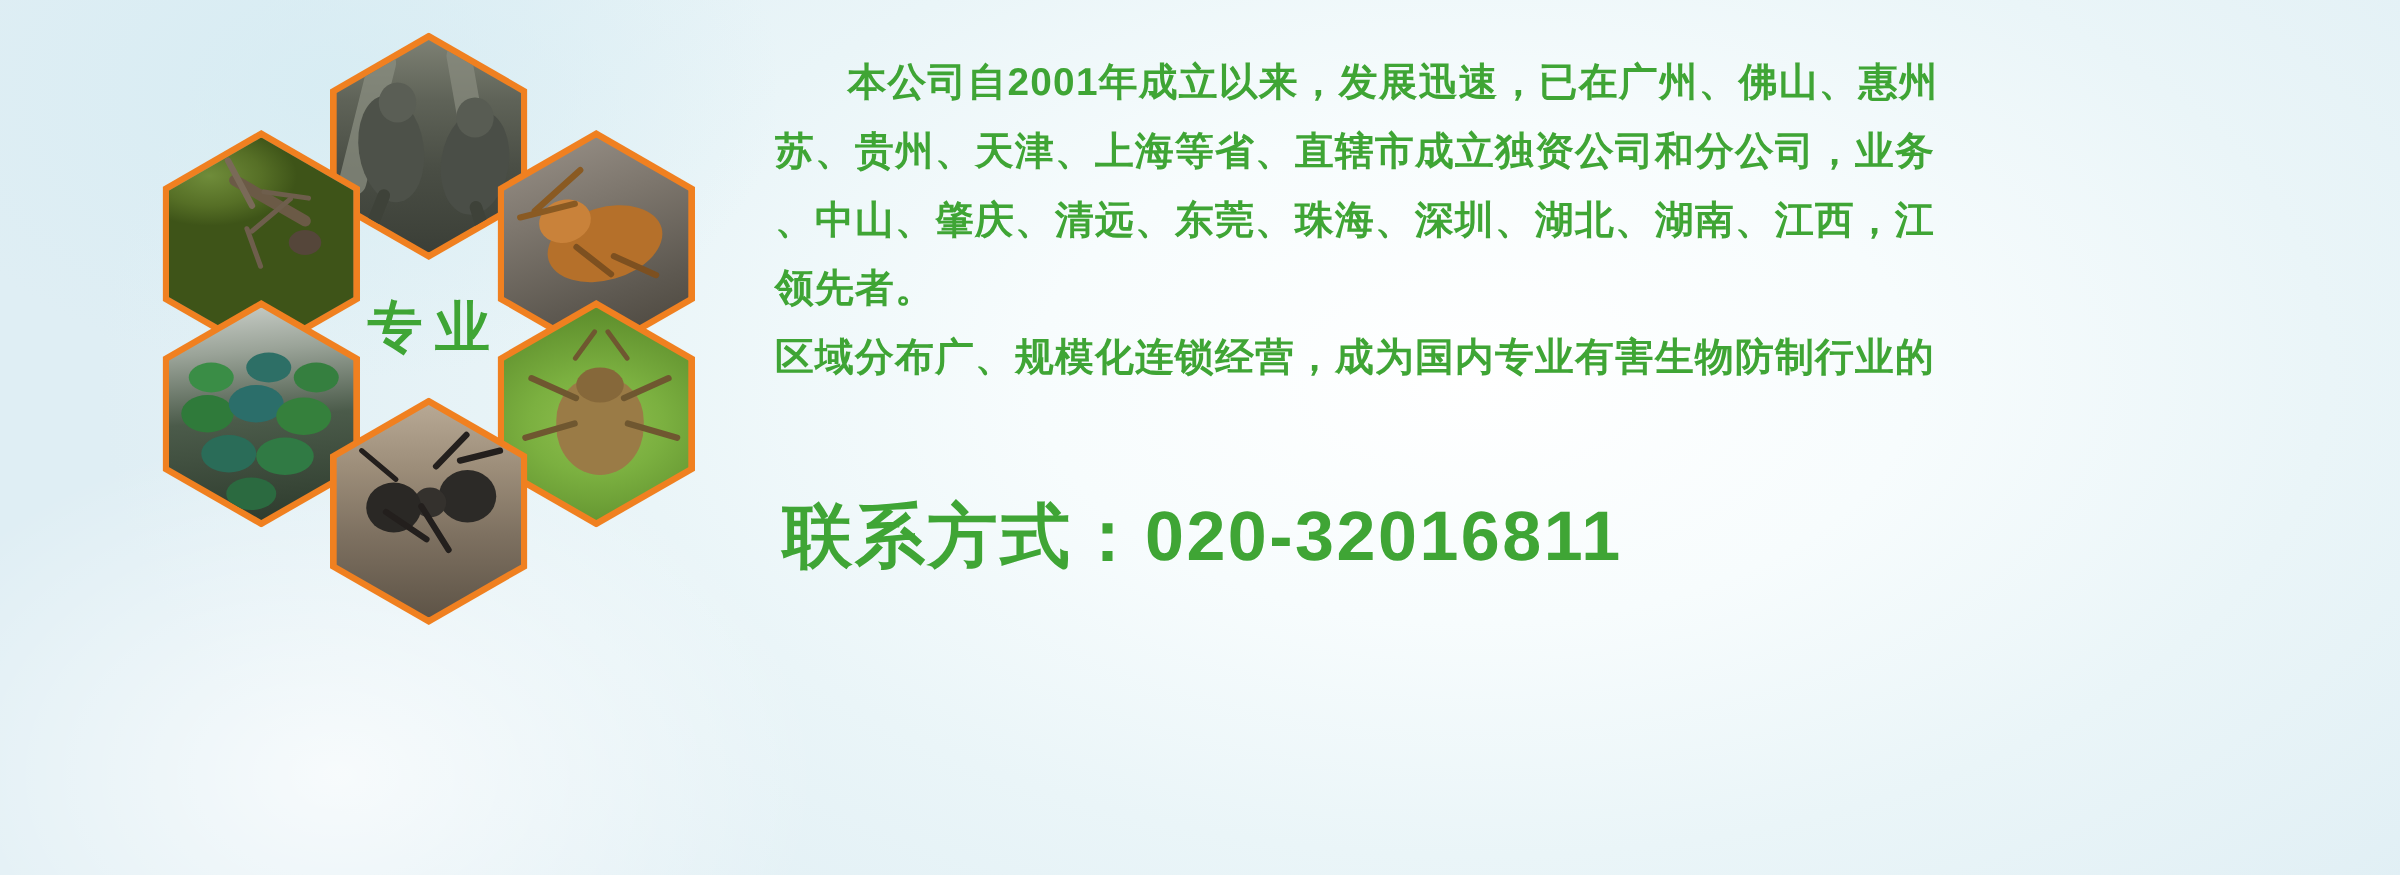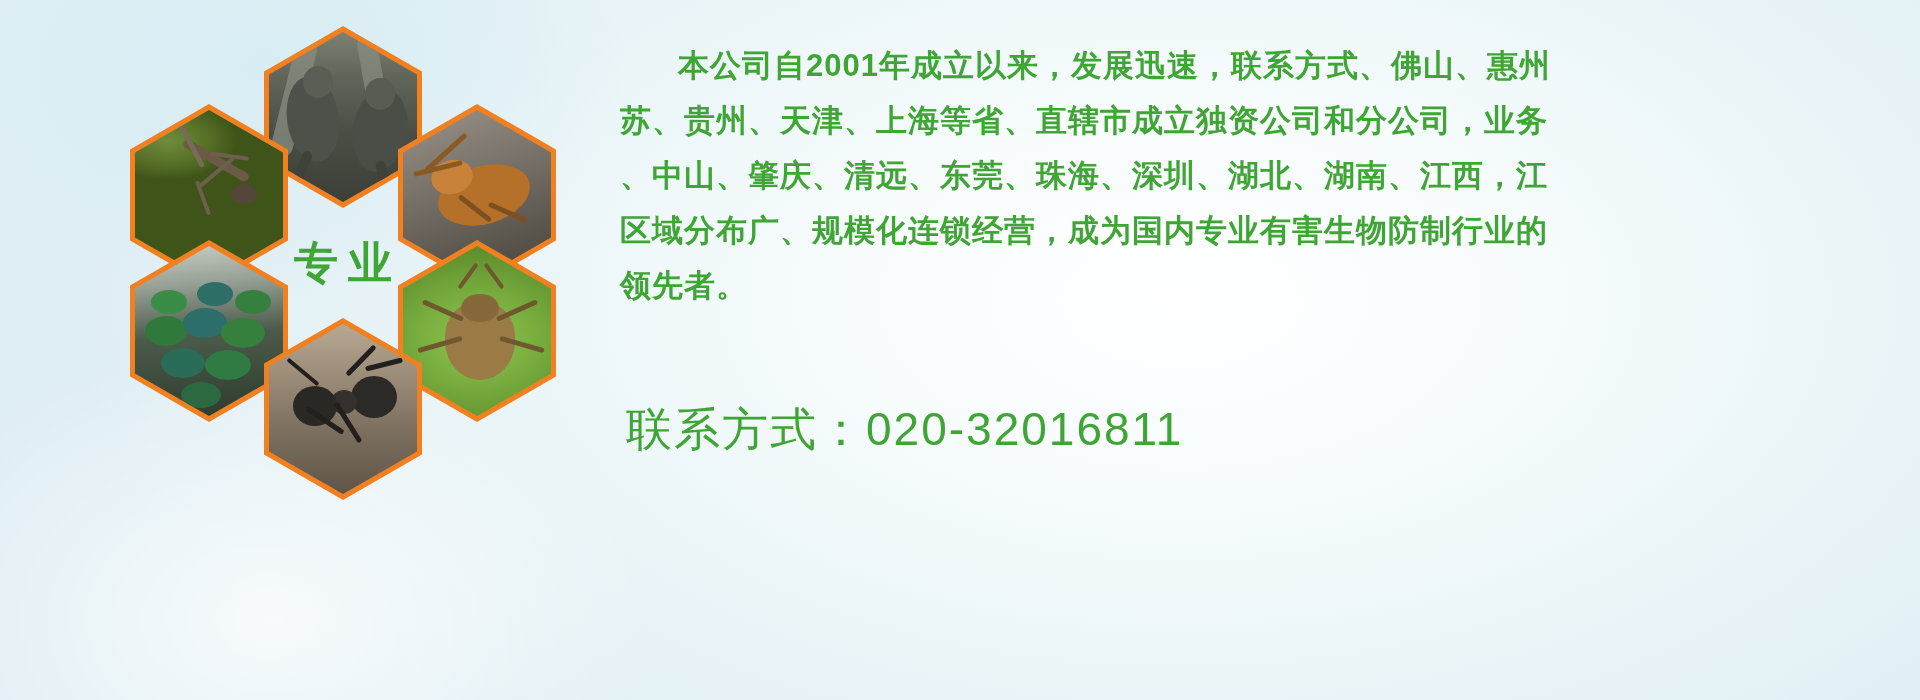--- a/index.html
+++ b/index.html
@@ -136,22 +136,22 @@
   #body-copy p.indent { text-indent: 58px; }
 
   #contact {
     position: absolute;
     left: 626px;
     top: 392px;
     width: 1270px;
   }
   #contact .c-line {
     color: #3FA535;
-    font-size: 46px;
-    font-weight: normal;
+    font-size: 56px;
+    font-weight: bold;
     line-height: 74px;
     letter-spacing: 2px;
     white-space: nowrap;
   }
   #contact .c-line.second { text-indent: 286px; }
 </style>
 </head>
 <body>
 
 <div id="stage">
@@ -248,24 +248,24 @@
           <div class="rod" style="left:72px;top:34px;width:40px;height:5px;background:#231f1d;transform:rotate(-46deg);"></div>
           <div class="rod" style="left:96px;top:38px;width:38px;height:5px;background:#231f1d;transform:rotate(-14deg);"></div>
           <div class="rod" style="left:14px;top:46px;width:40px;height:4px;background:#231f1d;transform:rotate(40deg);"></div>
         </div>
       </div>
     </div>
 
   </div>
 
   <div id="body-copy">
-    <p class="indent">本公司自2001年成立以来，发展迅速，联系方式、佛山、惠州</p>
+    <p class="indent">本公司自2001年成立以来，发展迅速，已在广州、佛山、惠州</p>
     <p>苏、贵州、天津、上海等省、直辖市成立独资公司和分公司，业务</p>
     <p>、中山、肇庆、清远、东莞、珠海、深圳、湖北、湖南、江西，江</p>
+    <p>领先者。</p>
     <p>区域分布广、规模化连锁经营，成为国内专业有害生物防制行业的</p>
-    <p>领先者。</p>
   </div>
 
   <div id="contact">
     <div class="c-line">联系方式：020-32016811</div>
   </div>
 
 </div>
 
 </body></html>

